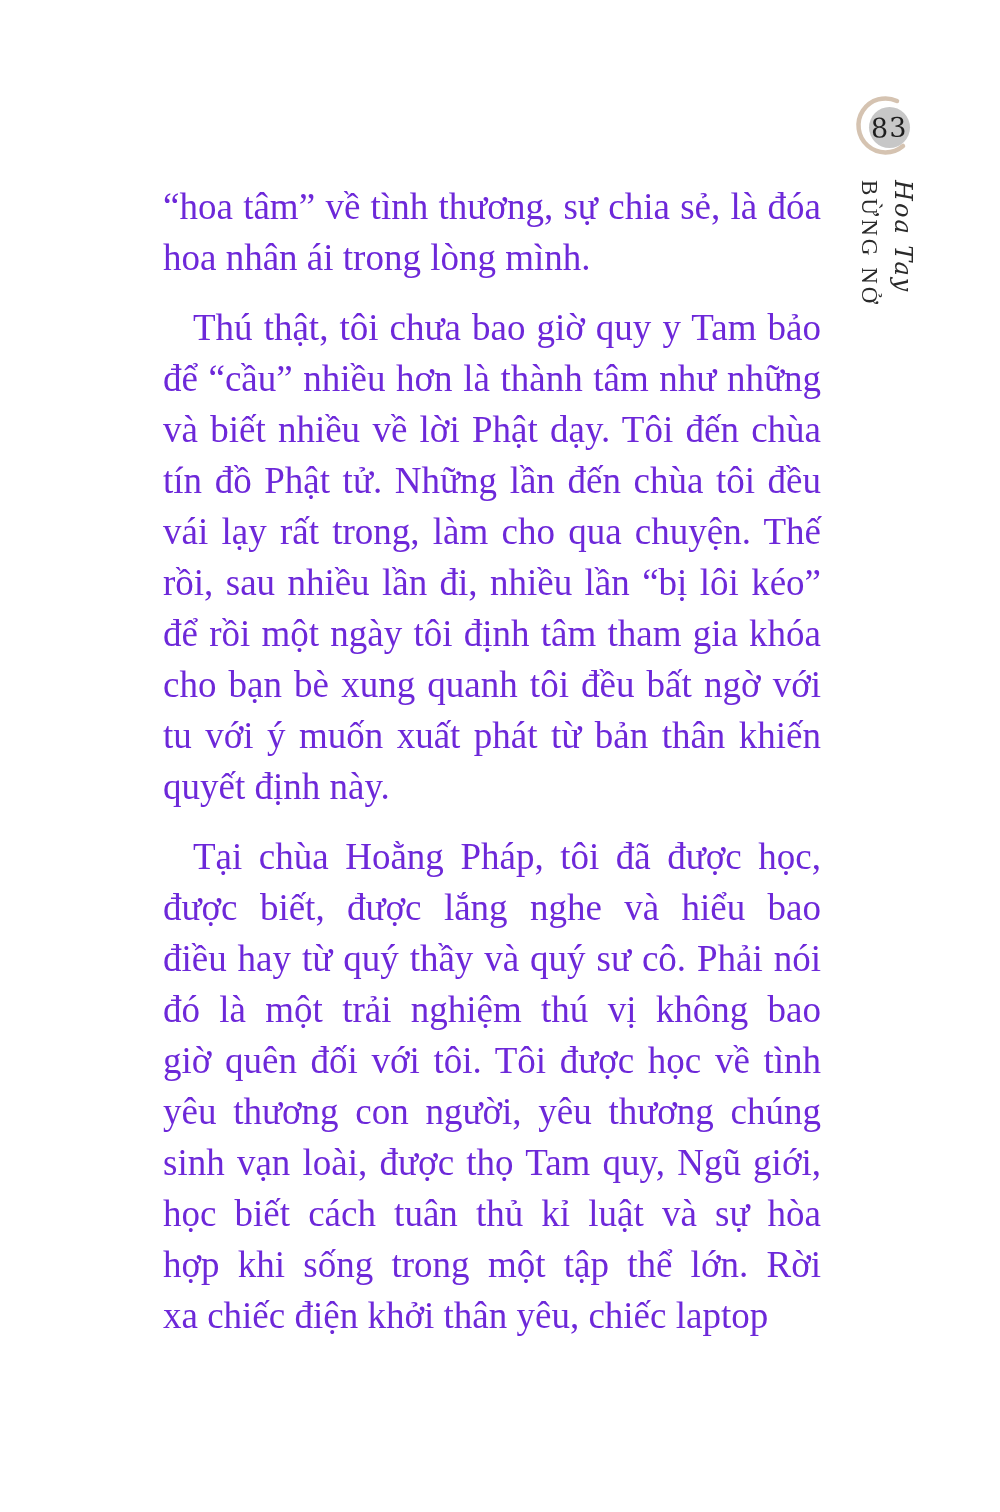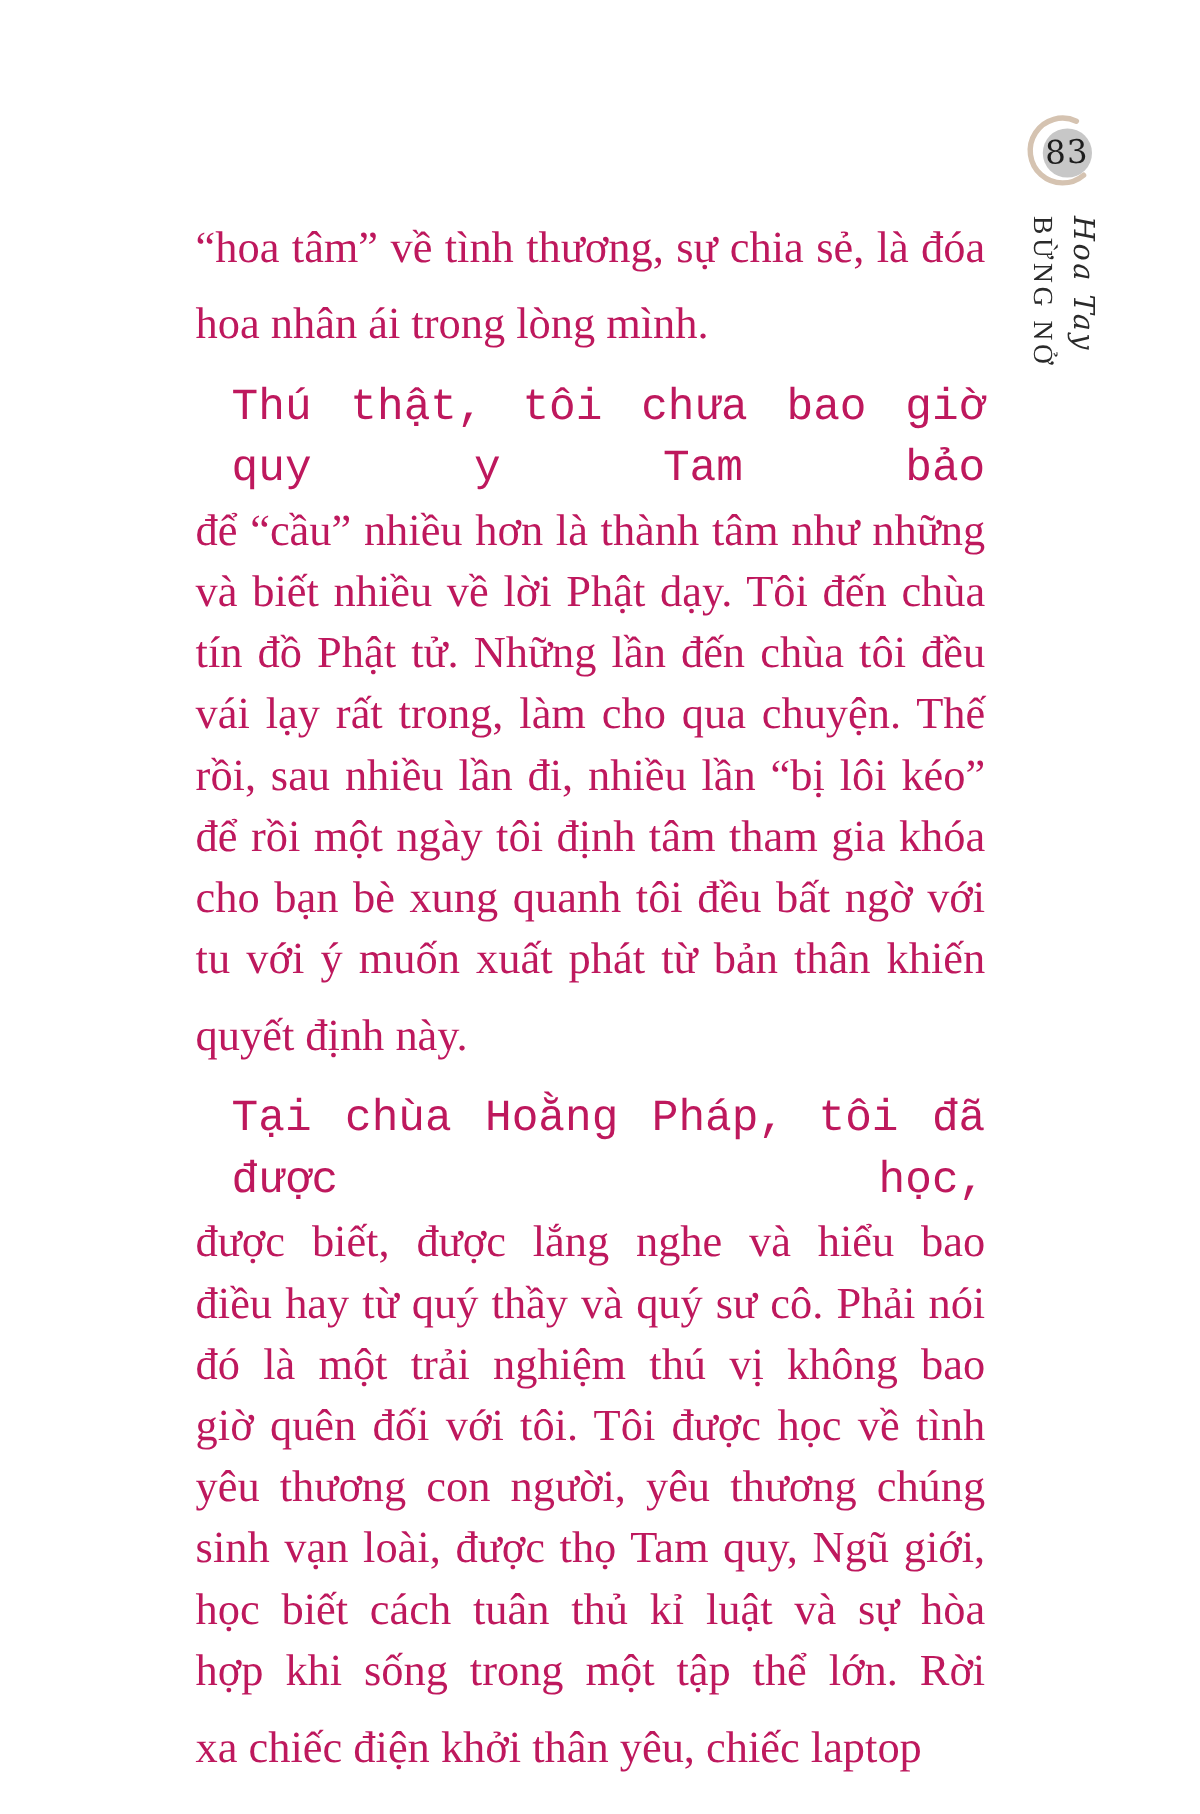--- a/index.html
+++ b/index.html
@@ -60,30 +60,30 @@
     white-space: nowrap;
   }
 
   
   .text-block {
     position: absolute;
     left: 163px; top: 181px;
     width: 658px;
     font-size: 37px;
     line-height: 51px;
-    color: #be185d;
+    color: #6d28d9;
   }
   .para { margin: 0 0 19px 0; }
   .line {
     text-align: justify;
     text-align-last: justify;
     white-space: normal;
   }
-  .line.last { text-align-last: left; margin-top: 13px; }
-  .line.indent { padding-left: 30px; font-family: Liberation Mono, monospace; }
+  .line.last { text-align-last: left; }
+  .line.indent { padding-left: 30px; }
 </style>
 </head>
 <body>
 
 <div style="position:absolute; inset:0;">
 
   <div class="badge">
     <svg class="badge-arc-svg" width="76" height="76" viewBox="0 0 76 76">
       <path d="M 44 8 A 27 27 0 1 0 50 53" fill="none" stroke="#d5c3b1" stroke-width="4.5" stroke-linecap="round"></path>
     </svg>

